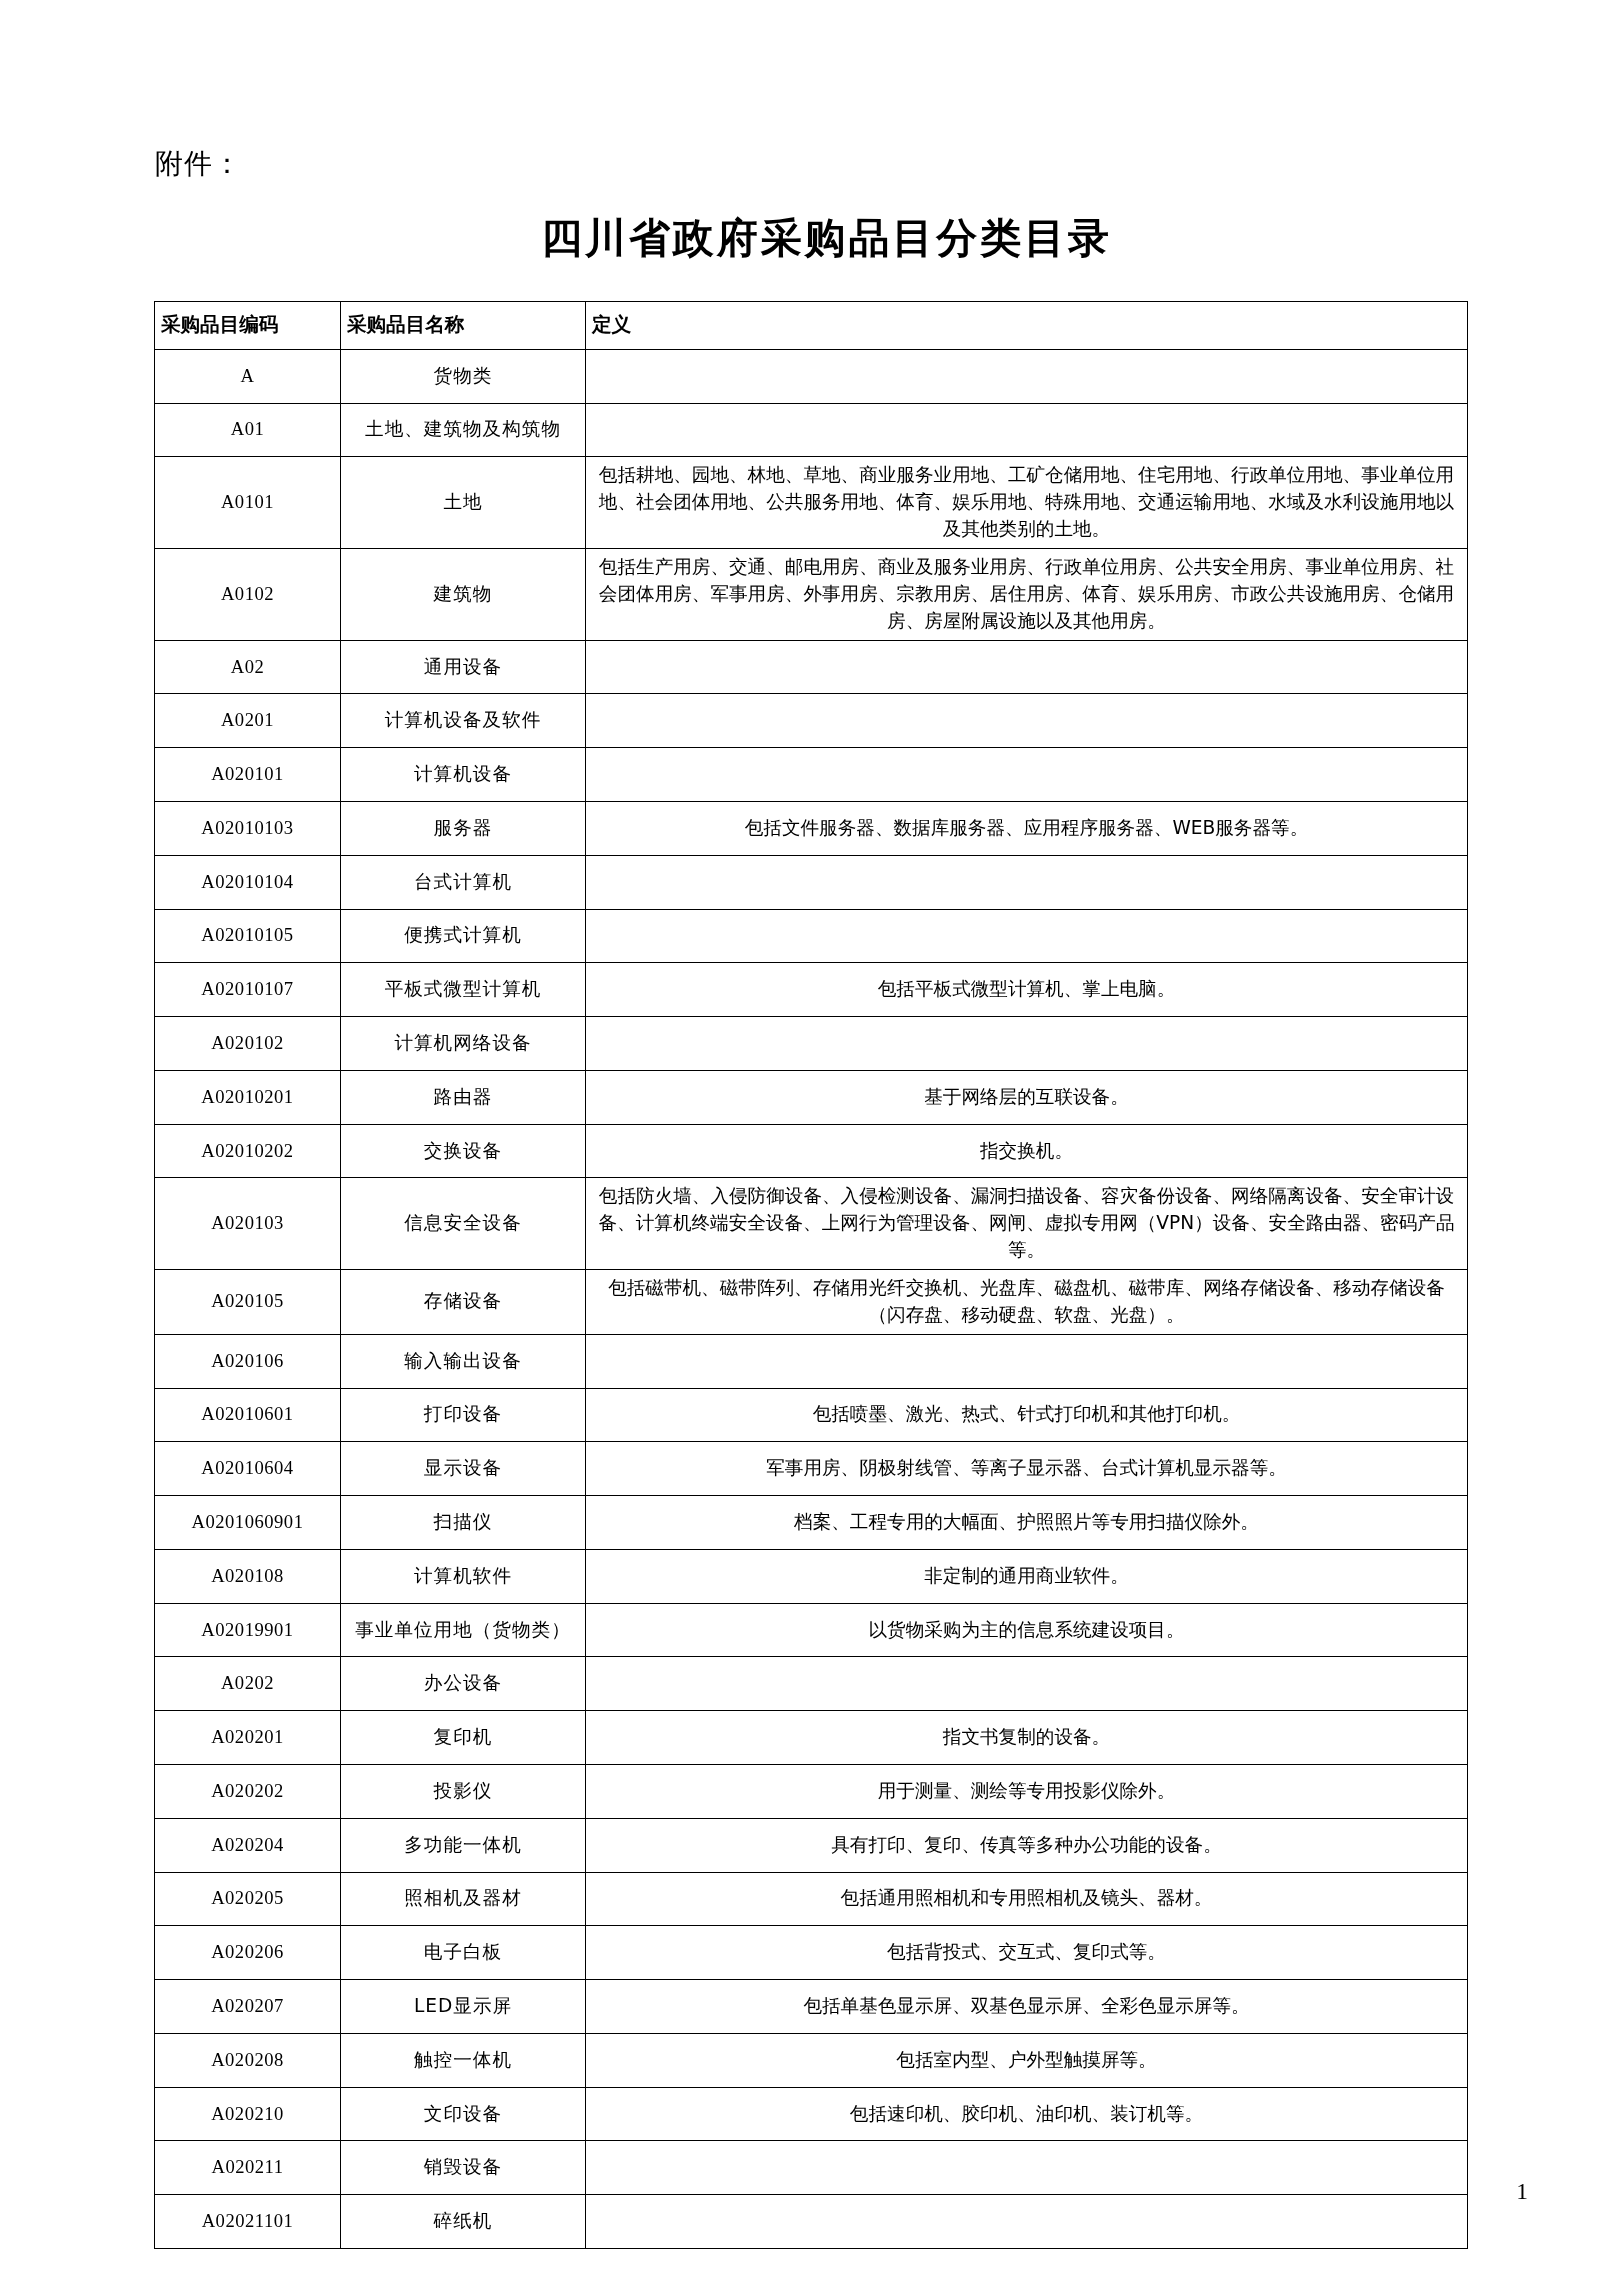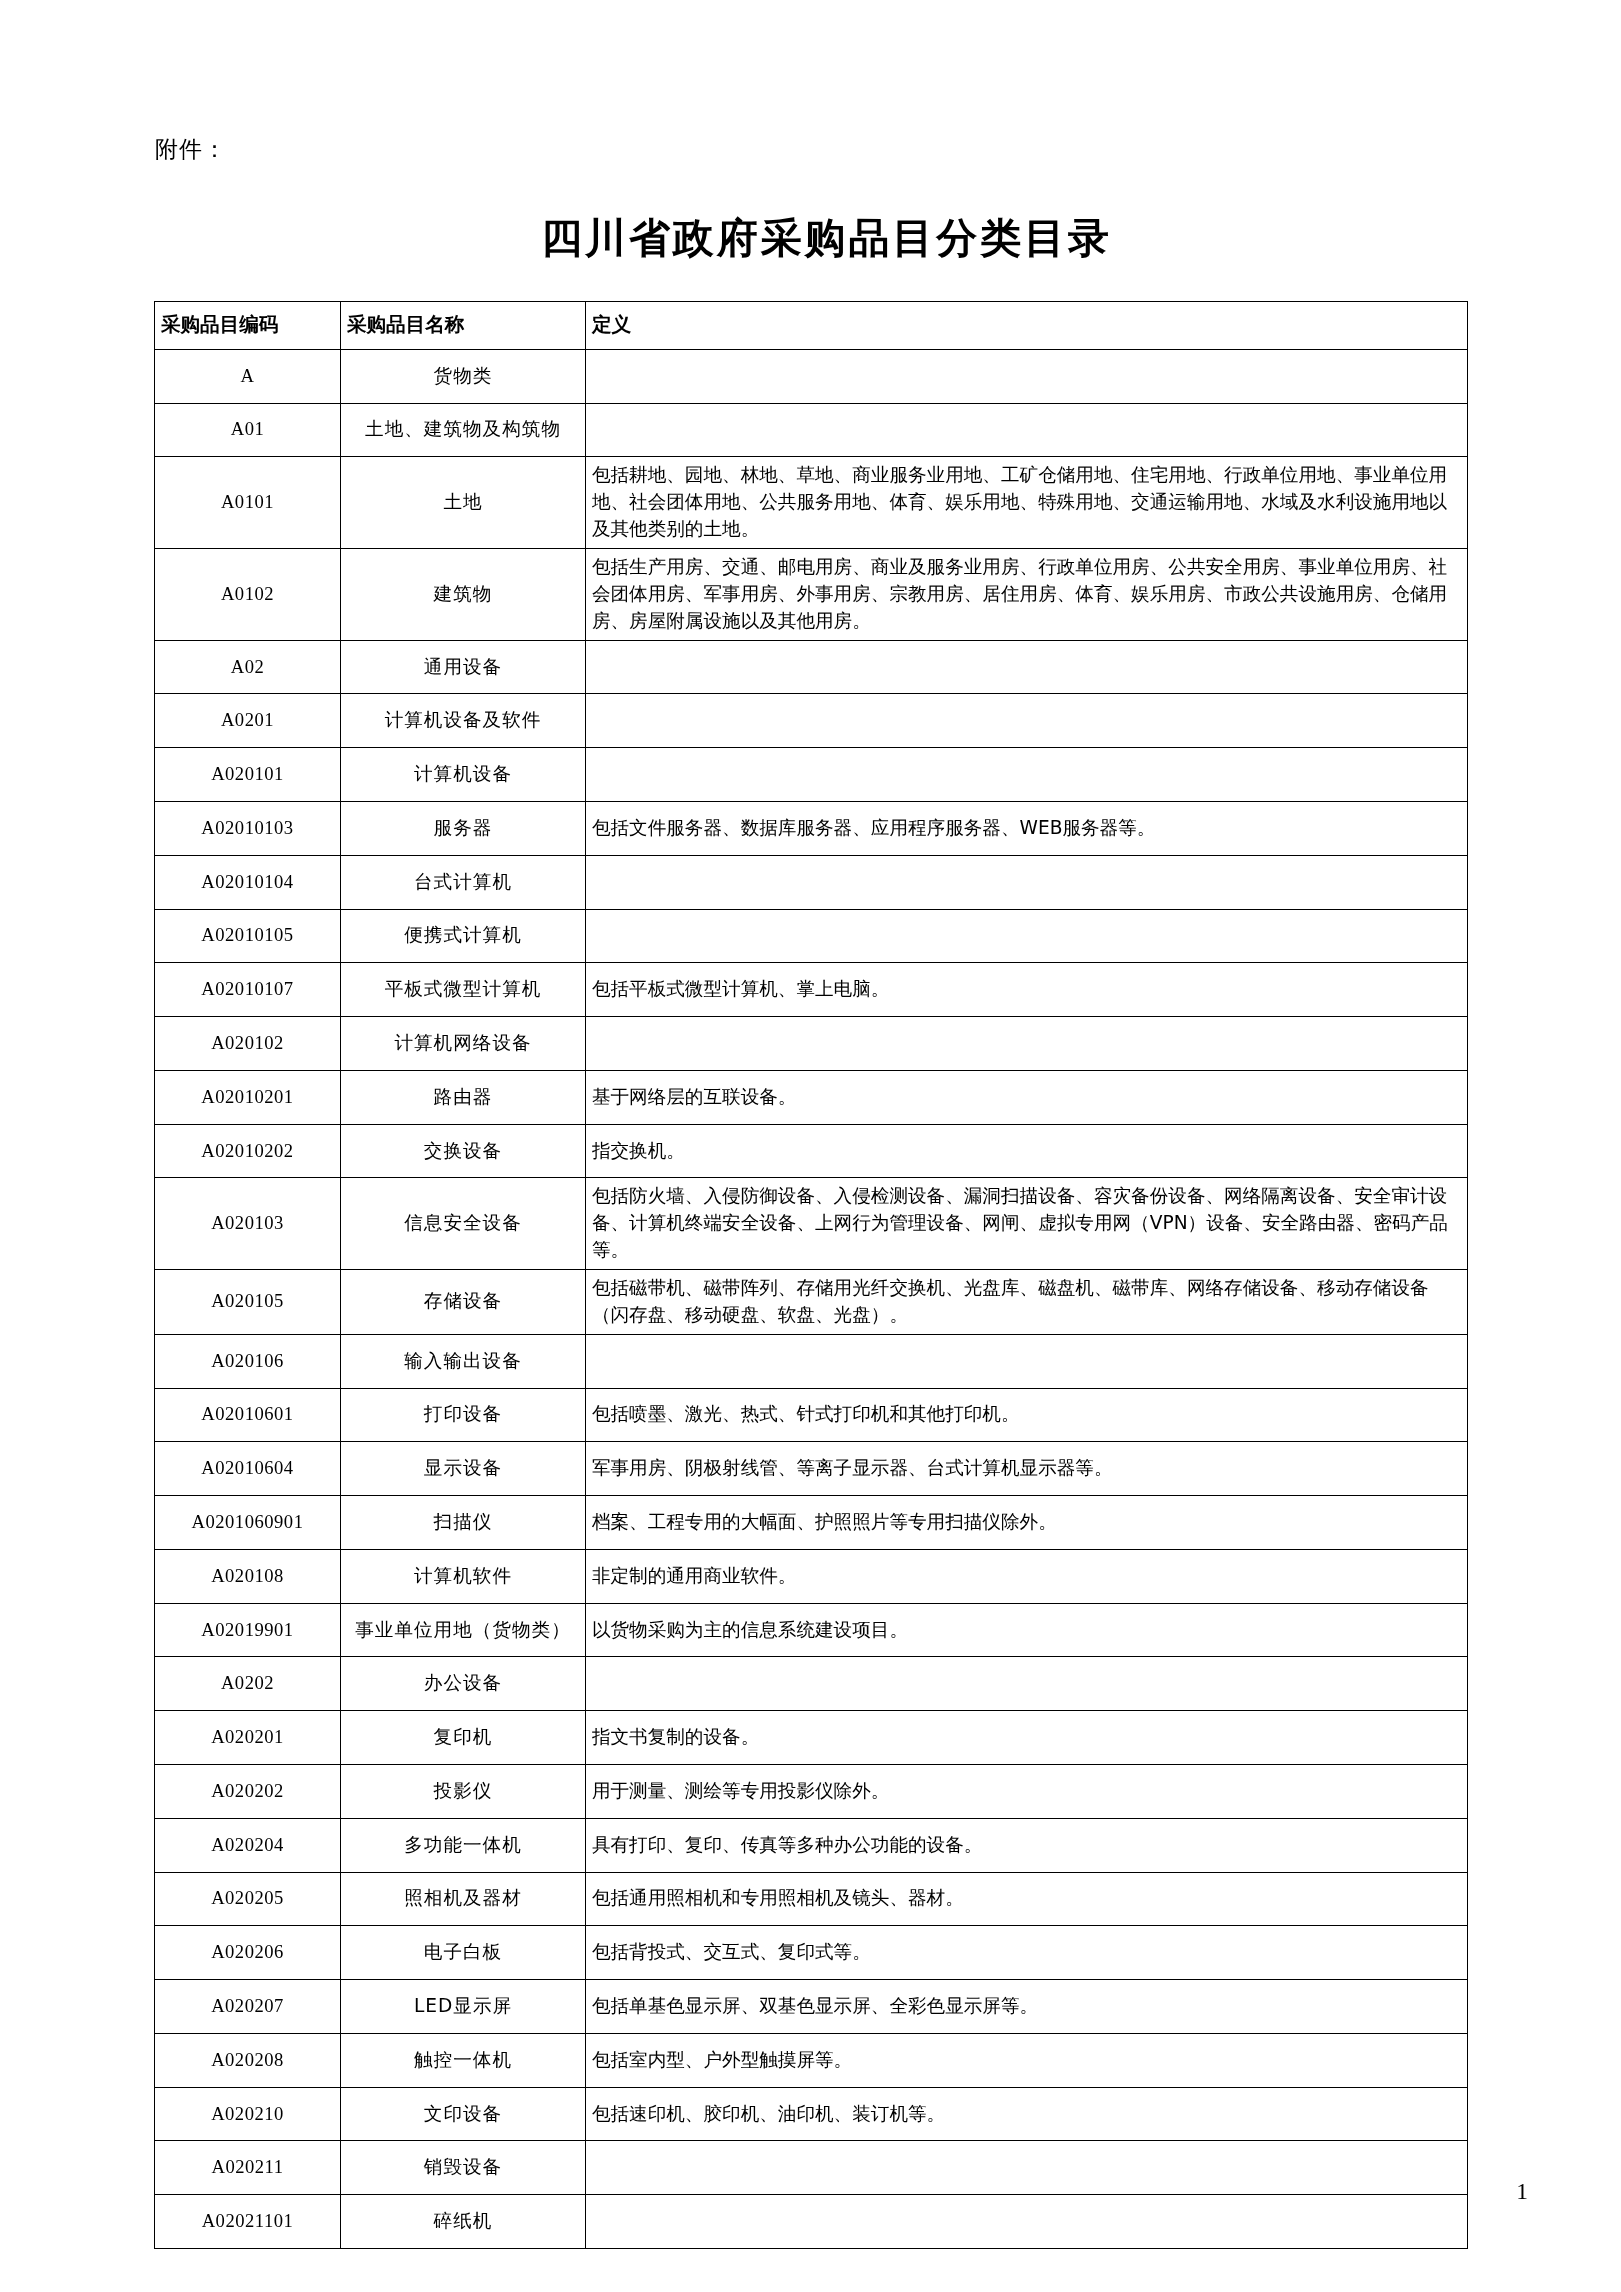--- a/index.html
+++ b/index.html
@@ -13,22 +13,22 @@
     height: 2293px;
     margin: 0 auto;
     background: #ffffff;
     font-family: "Liberation Serif", "DejaVu Serif", serif;
     color: #000000;
     box-sizing: border-box;
   }
   .attachment-label {
     position: absolute;
     left: 155px;
-    top: 134px;
-    font-size: 23px;
+    top: 145px;
+    font-size: 28px;
     font-family: "DejaVu Sans", "Liberation Sans", sans-serif;
     letter-spacing: 1px;
   }
   .doc-title {
     position: absolute;
     left: 0;
     right: 0;
     top: 211px;
     text-align: center;
     font-size: 41px;
@@ -69,21 +69,21 @@
     font-size: 19.6px;
     letter-spacing: 0.5px;
   }
   td.name {
     text-align: center;
     font-family: "DejaVu Sans", "Liberation Sans", sans-serif;
     font-size: 19.6px;
     letter-spacing: 1px;
   }
   td.def {
-    text-align: left;
+    text-align: center;
     font-family: "DejaVu Sans", "Liberation Sans", sans-serif;
     font-size: 17.6px;
     line-height: 1.5;
     padding-left: 9.8px;
     padding-right: 9.8px;
   }
   tr.row-tall td { height: 43px; }
   .page-number {
     position: absolute;
     right: 93px;

